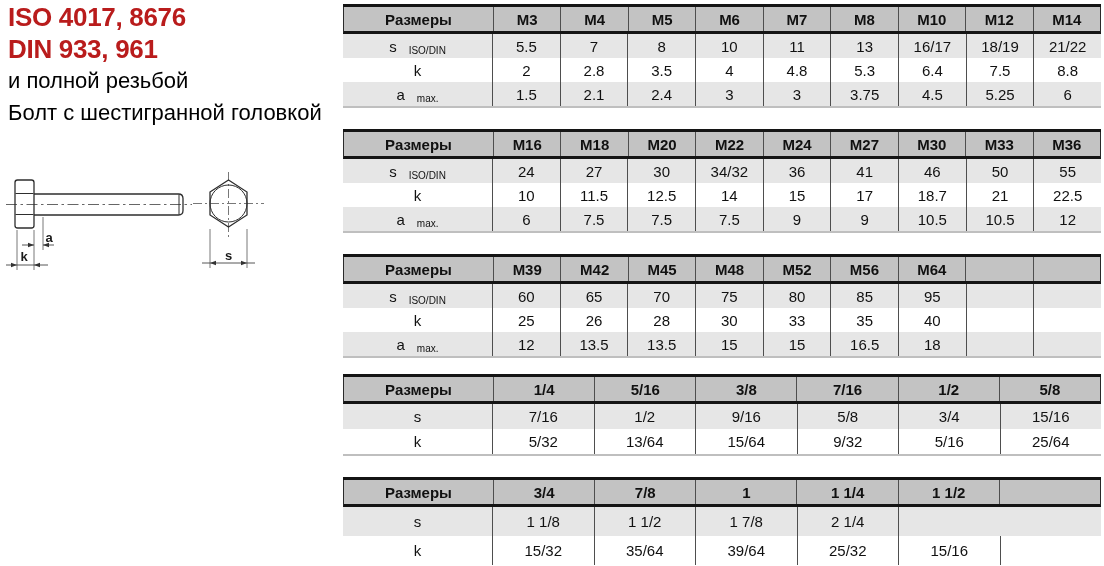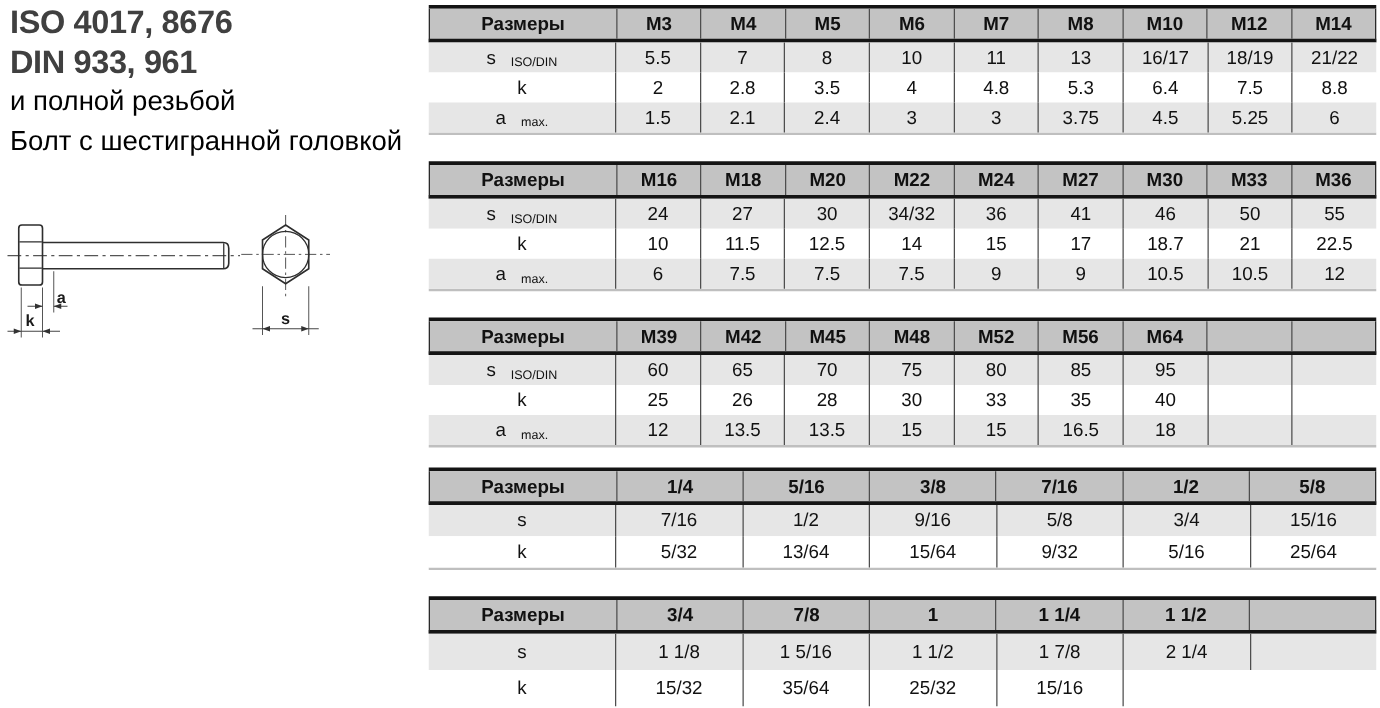--- a/index.html
+++ b/index.html
@@ -2,21 +2,21 @@
 <html><head>
 <meta charset="utf-8">
 <style>
   html,body{margin:0;padding:0}
   body{
     width:1104px;height:566px;position:relative;overflow:hidden;
     background:#ffffff;color:#111;
     font-family:"Liberation Sans",sans-serif;
   }
   .title-block{position:absolute;left:8px;top:1px}
-  .t-bold{font-size:26px;font-weight:bold;line-height:32px;color:#404040;letter-spacing:-0.3px}
+  .t-bold{font-size:26px;font-weight:bold;line-height:32px;color:#b91c1c;letter-spacing:-0.3px}
   .t-reg{font-size:22px;line-height:32px;color:#000}
 
   .diagram{position:absolute;left:0;top:162px}
 
   #tables{position:absolute;left:0;top:0;width:100%;height:100%}
   .dtable{position:absolute;left:343px;width:758px;border-top:3px solid #141414}
   .edge{border-bottom:2px solid #bfbfbf}
   .trow{display:grid;box-sizing:border-box}
   .thead{
     background:#c3c3c3;font-weight:bold;
@@ -297,31 +297,31 @@
           <div class="cell">1</div>
           <div class="cell">1 1/4</div>
           <div class="cell">1 1/2</div>
           <div class="cell"></div>
         </div>
         <div class="trow alt" style="grid-template-columns: 149px repeat(6, 1fr); height: 29px;">
           <div class="cell">
             <span class="lbl-main">s</span>
           </div>
           <div class="cell">1 1/8</div>
-          <div class="cell">1 5/16</div>
           <div class="cell">1 1/2</div>
           <div class="cell">1 7/8</div>
           <div class="cell">2 1/4</div>
           <div class="cell"></div>
         </div>
         <div class="trow plain" style="grid-template-columns: 149px repeat(6, 1fr); height: 29px;">
           <div class="cell">
             <span class="lbl-main">k</span>
           </div>
           <div class="cell">15/32</div>
           <div class="cell">35/64</div>
+          <div class="cell">39/64</div>
           <div class="cell">25/32</div>
           <div class="cell">15/16</div>
           <div class="cell"></div>
         </div>
       </div>
     </div>
 </div>
 
 </body></html>

